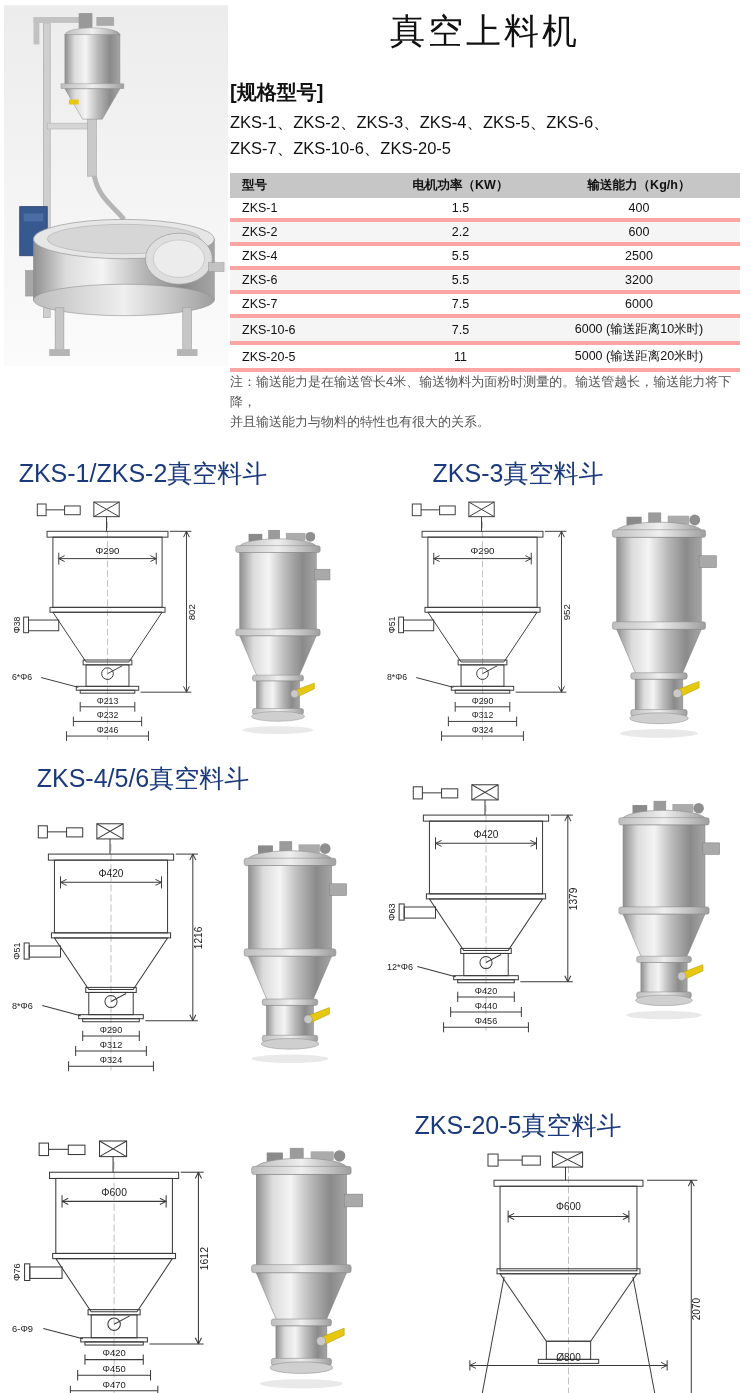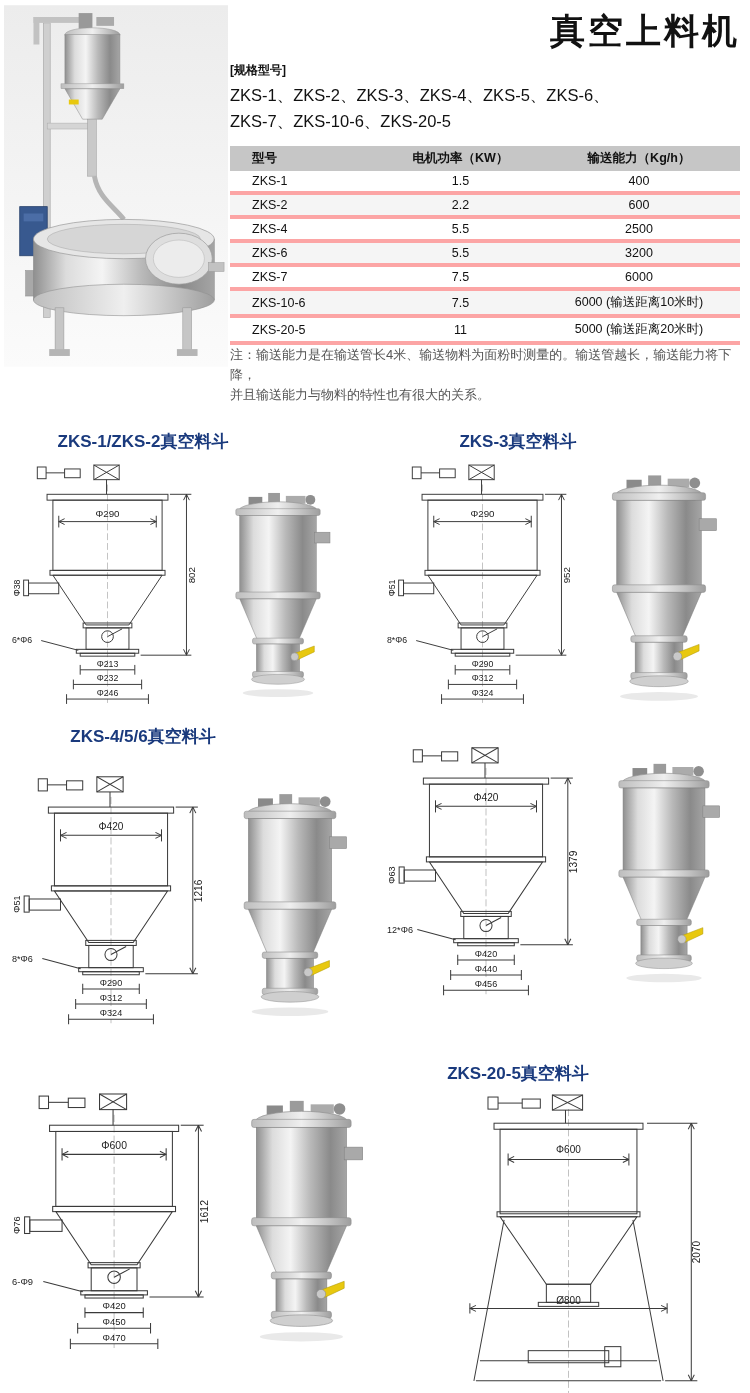--- a/index.html
+++ b/index.html
@@ -8,37 +8,37 @@
     width:750px;
     font-family:"Liberation Sans","DejaVu Sans",sans-serif;
     color:#111;
   }
   .page { width:750px; min-height:1393px; overflow:hidden; }
 
   
   .top { display:flex; }
   .machine-photo-wrap { flex:0 0 228px; width:228px; padding:4px 0 0 4px; }
   .top-right { flex:1; padding:6px 10px 0 2px; }
-  .main-title { font-size:35px; font-weight:bold; text-align:right; letter-spacing:3px; margin-top:2px; }
-  .spec-label { font-size:12px; font-weight:bold; margin-top:7px; }
+  .main-title { font-size:35px; font-weight:normal; text-align:center; letter-spacing:3px; margin-top:2px; }
+  .spec-label { font-size:20px; font-weight:bold; margin-top:24px; }
   .models { font-size:16.5px; line-height:1.55; margin-top:4px; }
 
   table.spec { width:100%; border-collapse:collapse; margin-top:12px; font-size:12.5px; }
   table.spec th { background:#c6c6c6; font-weight:bold; padding:4px 6px; text-align:center; }
   table.spec td { padding:3px 6px; border-bottom:4px solid #fca5a5; text-align:center; }
-  table.spec th.col-model, table.spec td.col-model { text-align:left; width:30%; padding-left:22px; }
+  table.spec th.col-model, table.spec td.col-model { text-align:left; width:30%; padding-left:12px; }
   table.spec tbody tr:nth-child(even) td { background:#f5f5f5; }
 
   .note { font-size:13px; color:#555; margin-top:0; line-height:1.55; }
 
   
   .sections-grid { display:grid; grid-template-columns:375px 375px; margin-top:12px; }
   .section { padding:12px 4px 4px 10px; }
   .section-title {
-    color:#1a3a7d; font-weight:bold; font-size:17px;
+    color:#1a3a7d; font-weight:normal; font-size:25px;
     text-align:center; padding-right:95px; margin-bottom:6px;
   }
   .section-body { display:flex; align-items:flex-start; gap:14px; }
 
   svg text { stroke:none; fill:#222; font-family:"Liberation Sans","DejaVu Sans",sans-serif; }
   .t10 { font-size:10px; }
   .t9  { font-size:9px; }
 </style>
 </head>
 <body>

